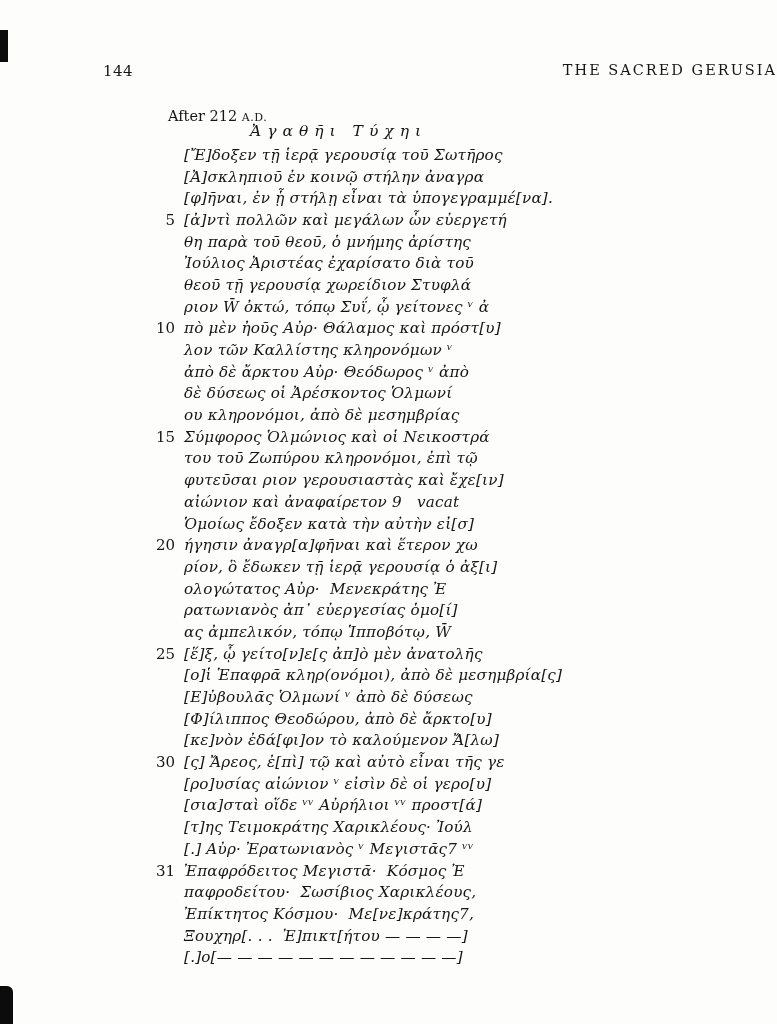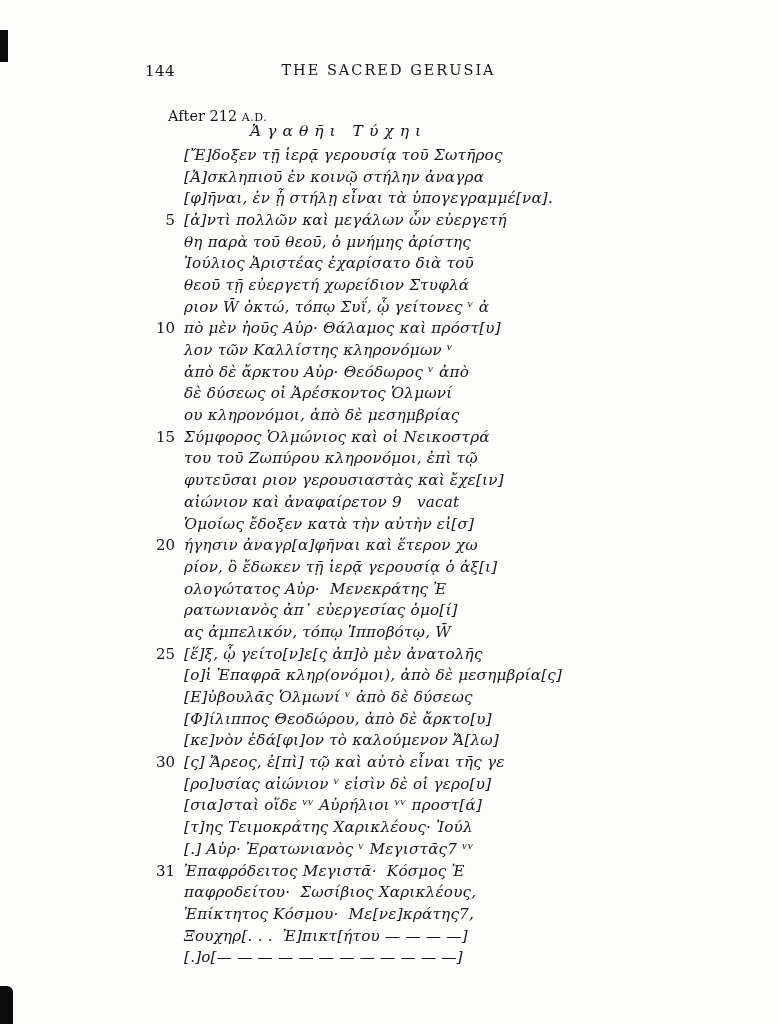--- a/index.html
+++ b/index.html
@@ -9,25 +9,25 @@
     background:#fdfdfb;
     font-family:"DejaVu Serif", serif;
     color:#161616;
     overflow:hidden;
   }
   .artifact{position:absolute;background:#0c0c0c;}
   .artifact.top-left{left:0;top:30px;width:8px;height:32px;}
   .artifact.bottom-left{left:0;bottom:0;width:13px;height:38px;border-top-right-radius:6px;}
   .pagenum{
     position:absolute;left:103px;top:62px;
-    font-size:15px;letter-spacing:.5px;margin-left:42px;
+    font-size:15px;letter-spacing:.5px;
   }
   .title{
     position:absolute;left:0;top:62px;width:100%;
-    text-align:center;font-size:14.5px;letter-spacing:2px;
+    text-align:right;font-size:14.5px;letter-spacing:2px;
   }
   .datenote{
     position:absolute;left:168px;top:108px;
     font-size:14.5px;
     text-align:center;
   }
   .datenote .era{font-size:11px;letter-spacing:.5px;}
   .content{
     position:absolute;left:145px;top:122px;width:560px;
   }
@@ -86,21 +86,21 @@
         <div class="line">
           <span class="num"></span>
           <span class="txt">θη παρὰ τοῦ θεοῦ, ὁ μνήμης ἀρίστης</span>
         </div>
         <div class="line">
           <span class="num"></span>
           <span class="txt">Ἰούλιος Ἀριστέας ἐχαρίσατο διὰ τοῦ</span>
         </div>
         <div class="line">
           <span class="num"></span>
-          <span class="txt">θεοῦ τῇ εὐεργετή χωρείδιον Στυφλά</span>
+          <span class="txt">θεοῦ τῇ γερουσίᾳ χωρείδιον Στυφλά</span>
         </div>
         <div class="line">
           <span class="num"></span>
           <span class="txt">ριον W̄ ὀκτώ, τόπῳ Συΐ, ᾧ γείτονες ᵛ ἀ</span>
         </div>
         <div class="line">
           <span class="num">10</span>
           <span class="txt">πὸ μὲν ἠοῦς Αὐρ· Θάλαμος καὶ πρόστ[υ]</span>
         </div>
         <div class="line">

